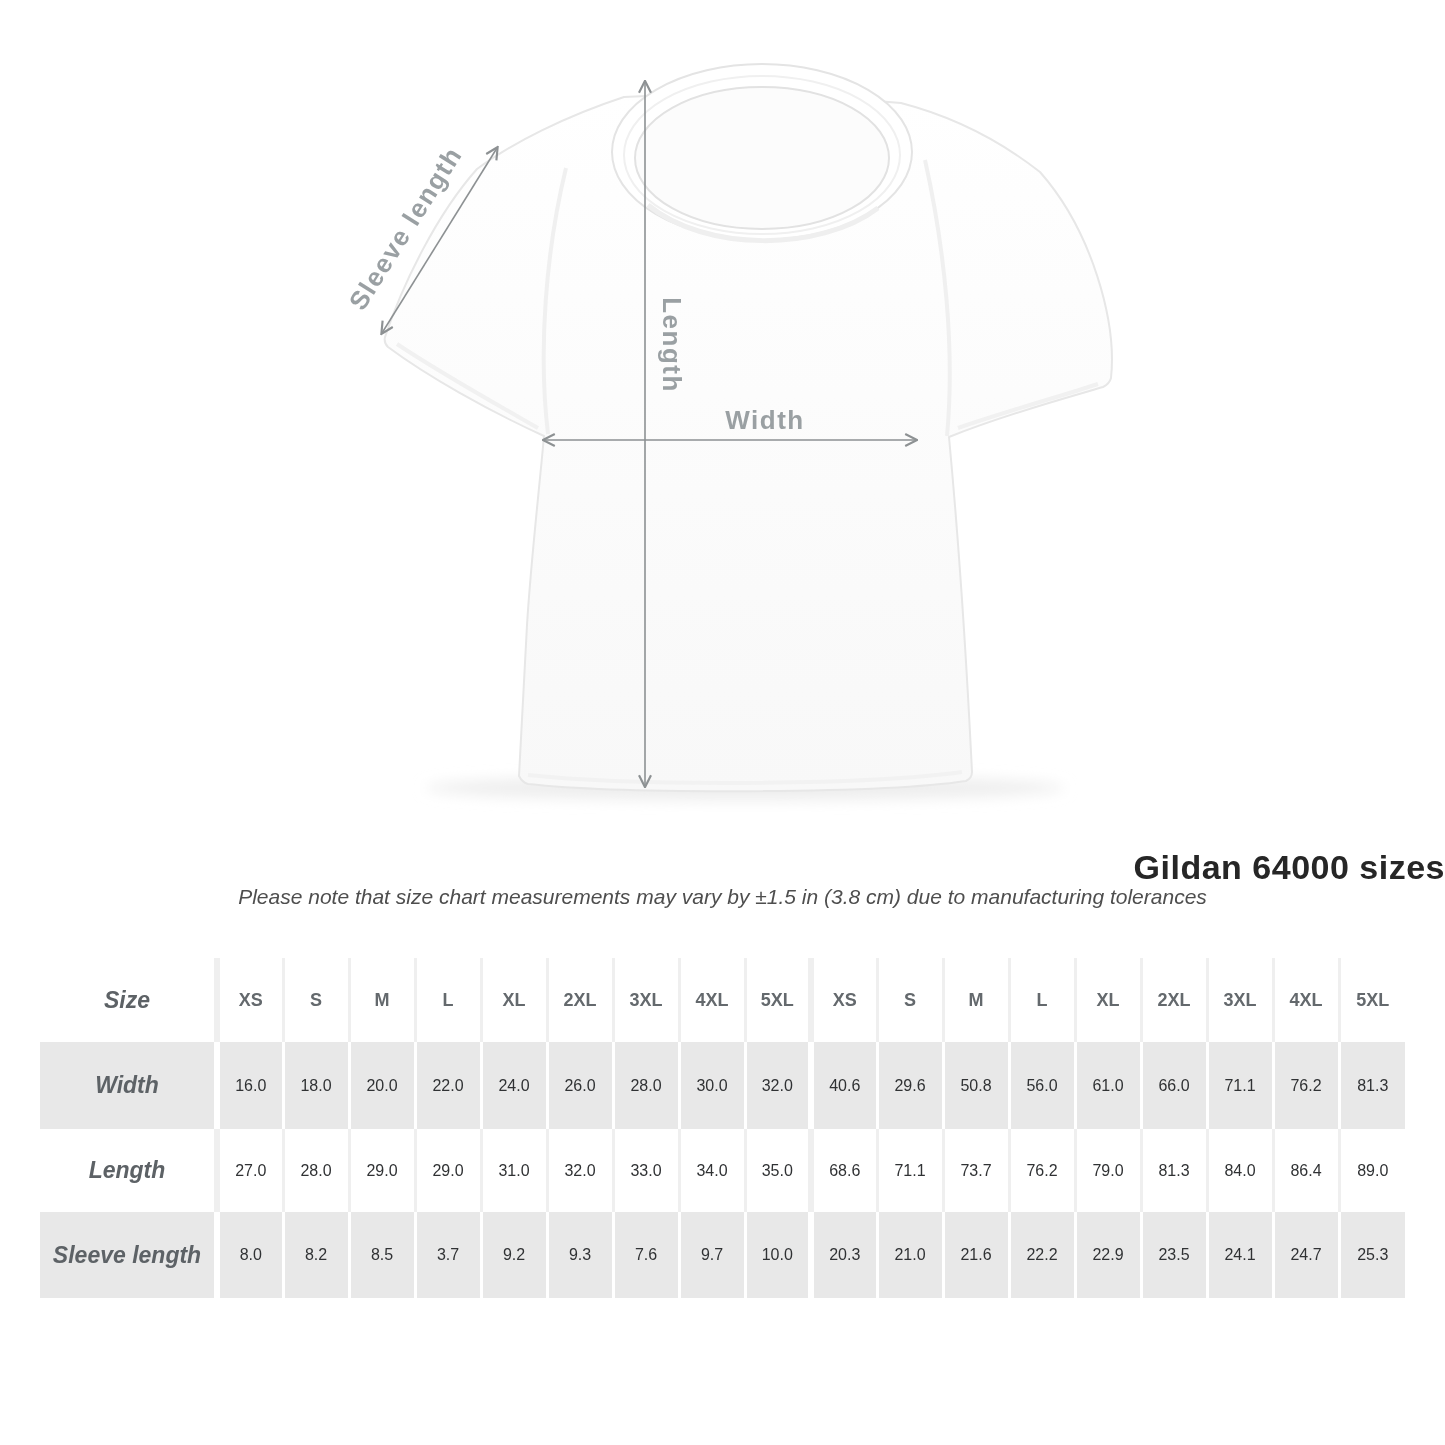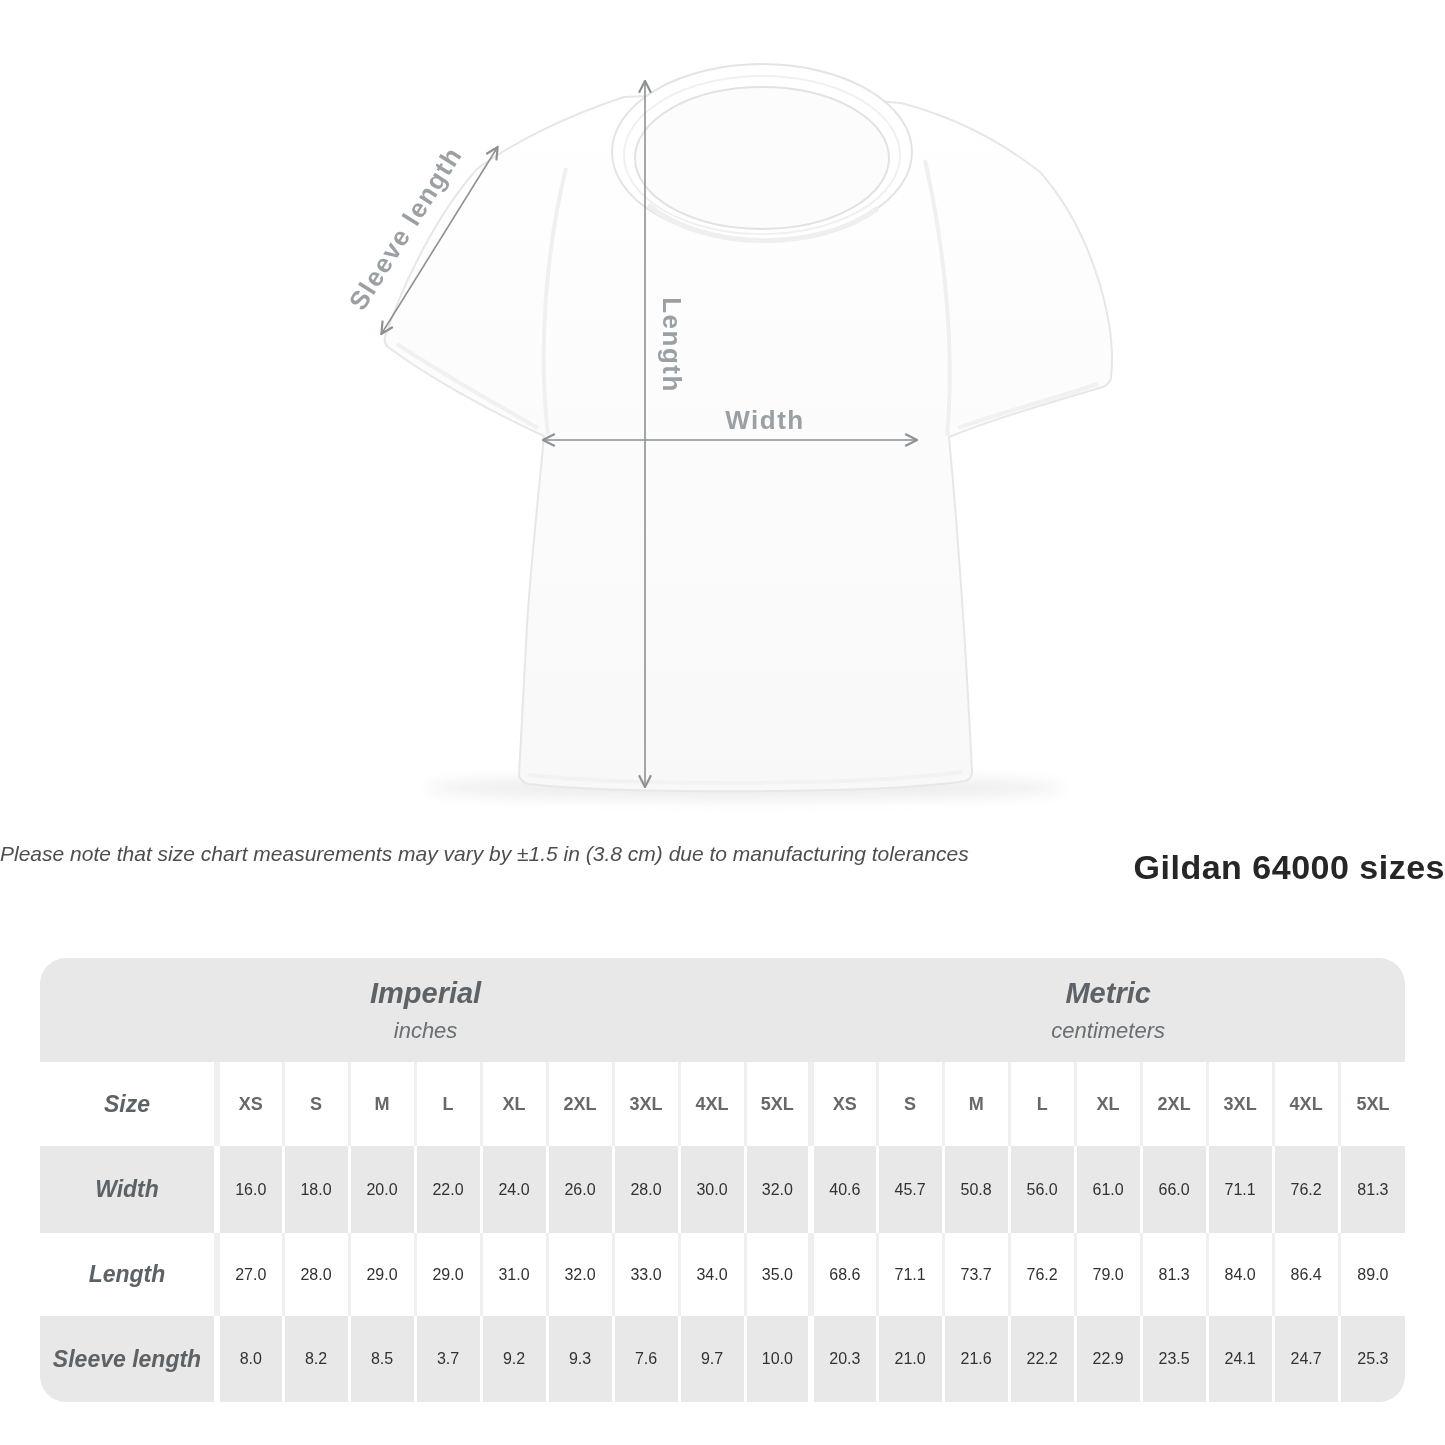--- a/index.html
+++ b/index.html
@@ -7,21 +7,21 @@
               font-family:"Liberation Sans","DejaVu Sans",sans-serif; }
   .page { position:relative; width:1445px; height:1445px; background:#fff; overflow:hidden; }
 
   
   .diagram { position:absolute; top:0; left:0; width:1445px; height:845px; }
   .dim-label { font-weight:bold; font-size:26px; fill:#9aa0a3; letter-spacing:1.5px; }
 
   
   .title { position:absolute; top:848px; left:0; width:1445px; text-align:right;
            font-size:34px; font-weight:bold; color:#262626; letter-spacing:.5px; }
-  .subtitle { position:absolute; top:842px; left:0; width:1445px; 
+  .subtitle { position:absolute; top:885px; left:0; width:1445px; text-align:center;
               font-style:italic; font-size:21px; color:#4e4e4e; }
 
   
   .table-wrap { position:absolute; top:958px; left:40px; width:1365px; height:444px;
                 border-radius:26px; overflow:hidden; }
   table.sizes { width:1365px; border-collapse:collapse; table-layout:fixed; }
   col.c-label { width:177px; } col.c-data { width:66px; }
 
   tr.band td { background:#e8e8e8; height:104px; text-align:center; vertical-align:middle; border:0; }
   .sec-title { font-size:29px; font-weight:bold; font-style:italic; color:#5d6266; }
@@ -124,30 +124,20 @@
           <col class="c-data">
           <col class="c-data">
           <col class="c-data">
           <col class="c-data">
           <col class="c-data">
           <col class="c-data">
           <col class="c-data">
       </colgroup>
 
       <tbody>
-          <tr class="band">
-        <td colspan="10">
-          <div class="sec-title">Imperial</div>
-          <div class="sec-unit">inches</div>
-        </td>
-        <td colspan="9">
-          <div class="sec-title">Metric</div>
-          <div class="sec-unit">centimeters</div>
-        </td>
-      </tr>
 
       <tr class="r-size">
         <td class="row-label w">Size</td>
         <td class="size-cell">XS</td>
         <td class="size-cell">S</td>
         <td class="size-cell">M</td>
         <td class="size-cell">L</td>
         <td class="size-cell">XL</td>
         <td class="size-cell">2XL</td>
         <td class="size-cell">3XL</td>
@@ -169,21 +159,21 @@
         <td class="val-cell">16.0</td>
         <td class="val-cell">18.0</td>
         <td class="val-cell">20.0</td>
         <td class="val-cell">22.0</td>
         <td class="val-cell">24.0</td>
         <td class="val-cell">26.0</td>
         <td class="val-cell">28.0</td>
         <td class="val-cell">30.0</td>
         <td class="val-cell w">32.0</td>
         <td class="val-cell">40.6</td>
-        <td class="val-cell">45.7</td>
+        <td class="val-cell">29.6</td>
         <td class="val-cell">50.8</td>
         <td class="val-cell">56.0</td>
         <td class="val-cell">61.0</td>
         <td class="val-cell">66.0</td>
         <td class="val-cell">71.1</td>
         <td class="val-cell">76.2</td>
         <td class="val-cell last">81.3</td>
       </tr>
 
       <tr class="r-white">

